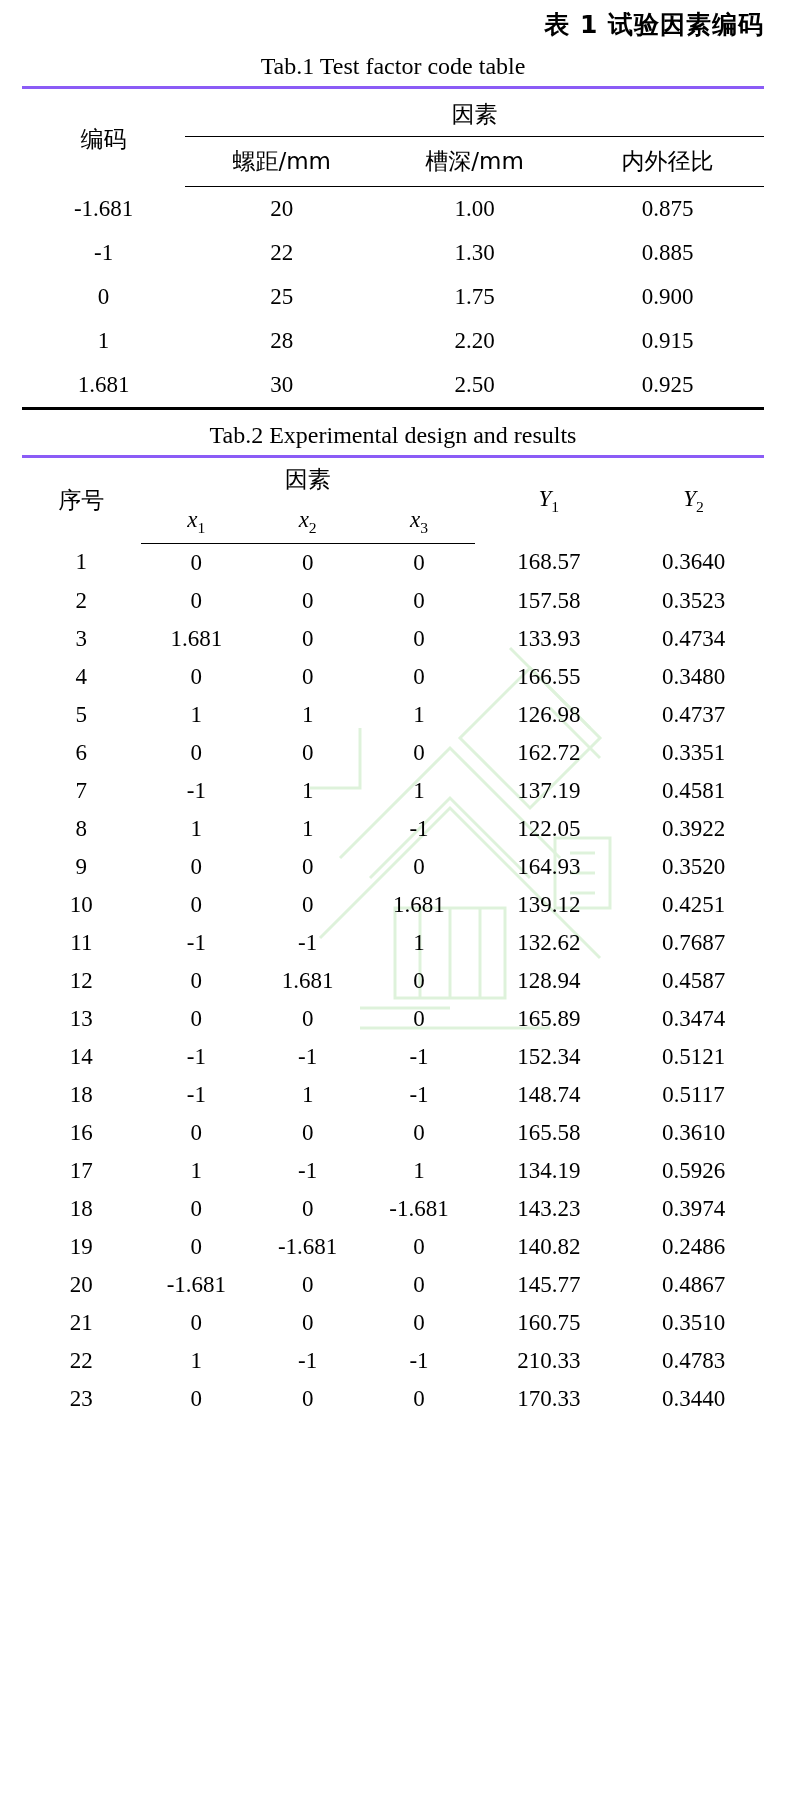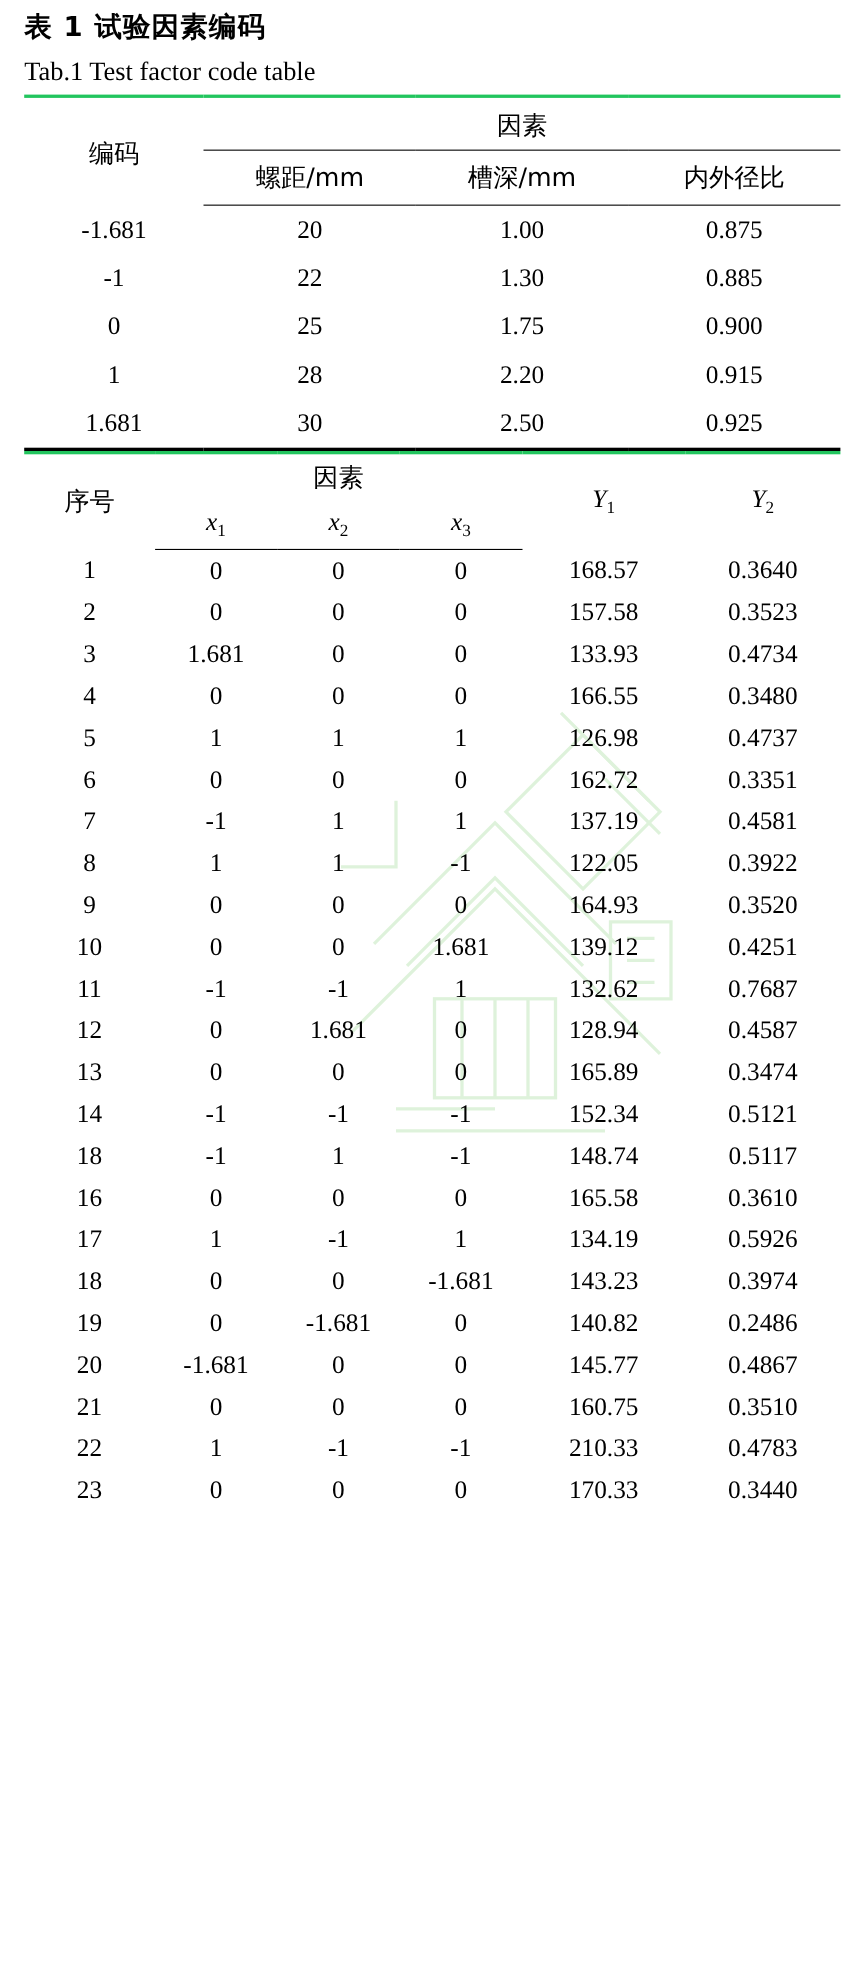--- a/index.html
+++ b/index.html
@@ -32,45 +32,46 @@
     width: 330px;
     height: 460px;
     opacity: 0.5;
     pointer-events: none;
     z-index: 0;
   }
 
   .content { position: relative; z-index: 2; }
 
   .tbl-title-cn {
-    text-align: left;
+    text-align: right;
     font-size: 25px;
     font-weight: bold;
     font-family: "DejaVu Sans", sans-serif;
     letter-spacing: 1px;
     margin: 8px 0 4px 0;
   }
   .tbl-title-en {
+    text-align: center;
     font-size: 24px;
     font-family: "Liberation Serif", serif;
     margin: 12px 0 6px 0;
   }
 
   table {
     width: 100%;
     border-collapse: collapse;
     font-size: 23px;
   }
   table td, table th {
     text-align: center;
     font-weight: normal;
     padding: 7px 0;
   }
 
-  .rule-top td { border-top: 3px solid #22c55e; }
+  .rule-top td { border-top: 3px solid #8b5cf6; }
   .rule-bottom td { border-bottom: 3px solid #000; }
   .rule-mid td { border-bottom: 1.5px solid #000; }
 
   .sub-rule {
     border-bottom: 1.5px solid #000;
   }
 
   .hdr-cn {
     font-family: "DejaVu Sans", sans-serif;
     font-size: 23px;
@@ -165,20 +166,21 @@
         </tr>
         <tr class="rule-bottom">
           <td class="num">1.681</td>
           <td class="num">30</td>
           <td class="num">2.50</td>
           <td class="num">0.925</td>
         </tr>
       </tbody>
     </table>
 
+    <div class="tbl-title-en">Tab.2 Experimental design and results</div>
 
     <table id="table2">
       <colgroup>
         <col style="width:16%">
         <col style="width:15%">
         <col style="width:15%">
         <col style="width:15%">
         <col style="width:20%">
         <col style="width:19%">
       </colgroup>

